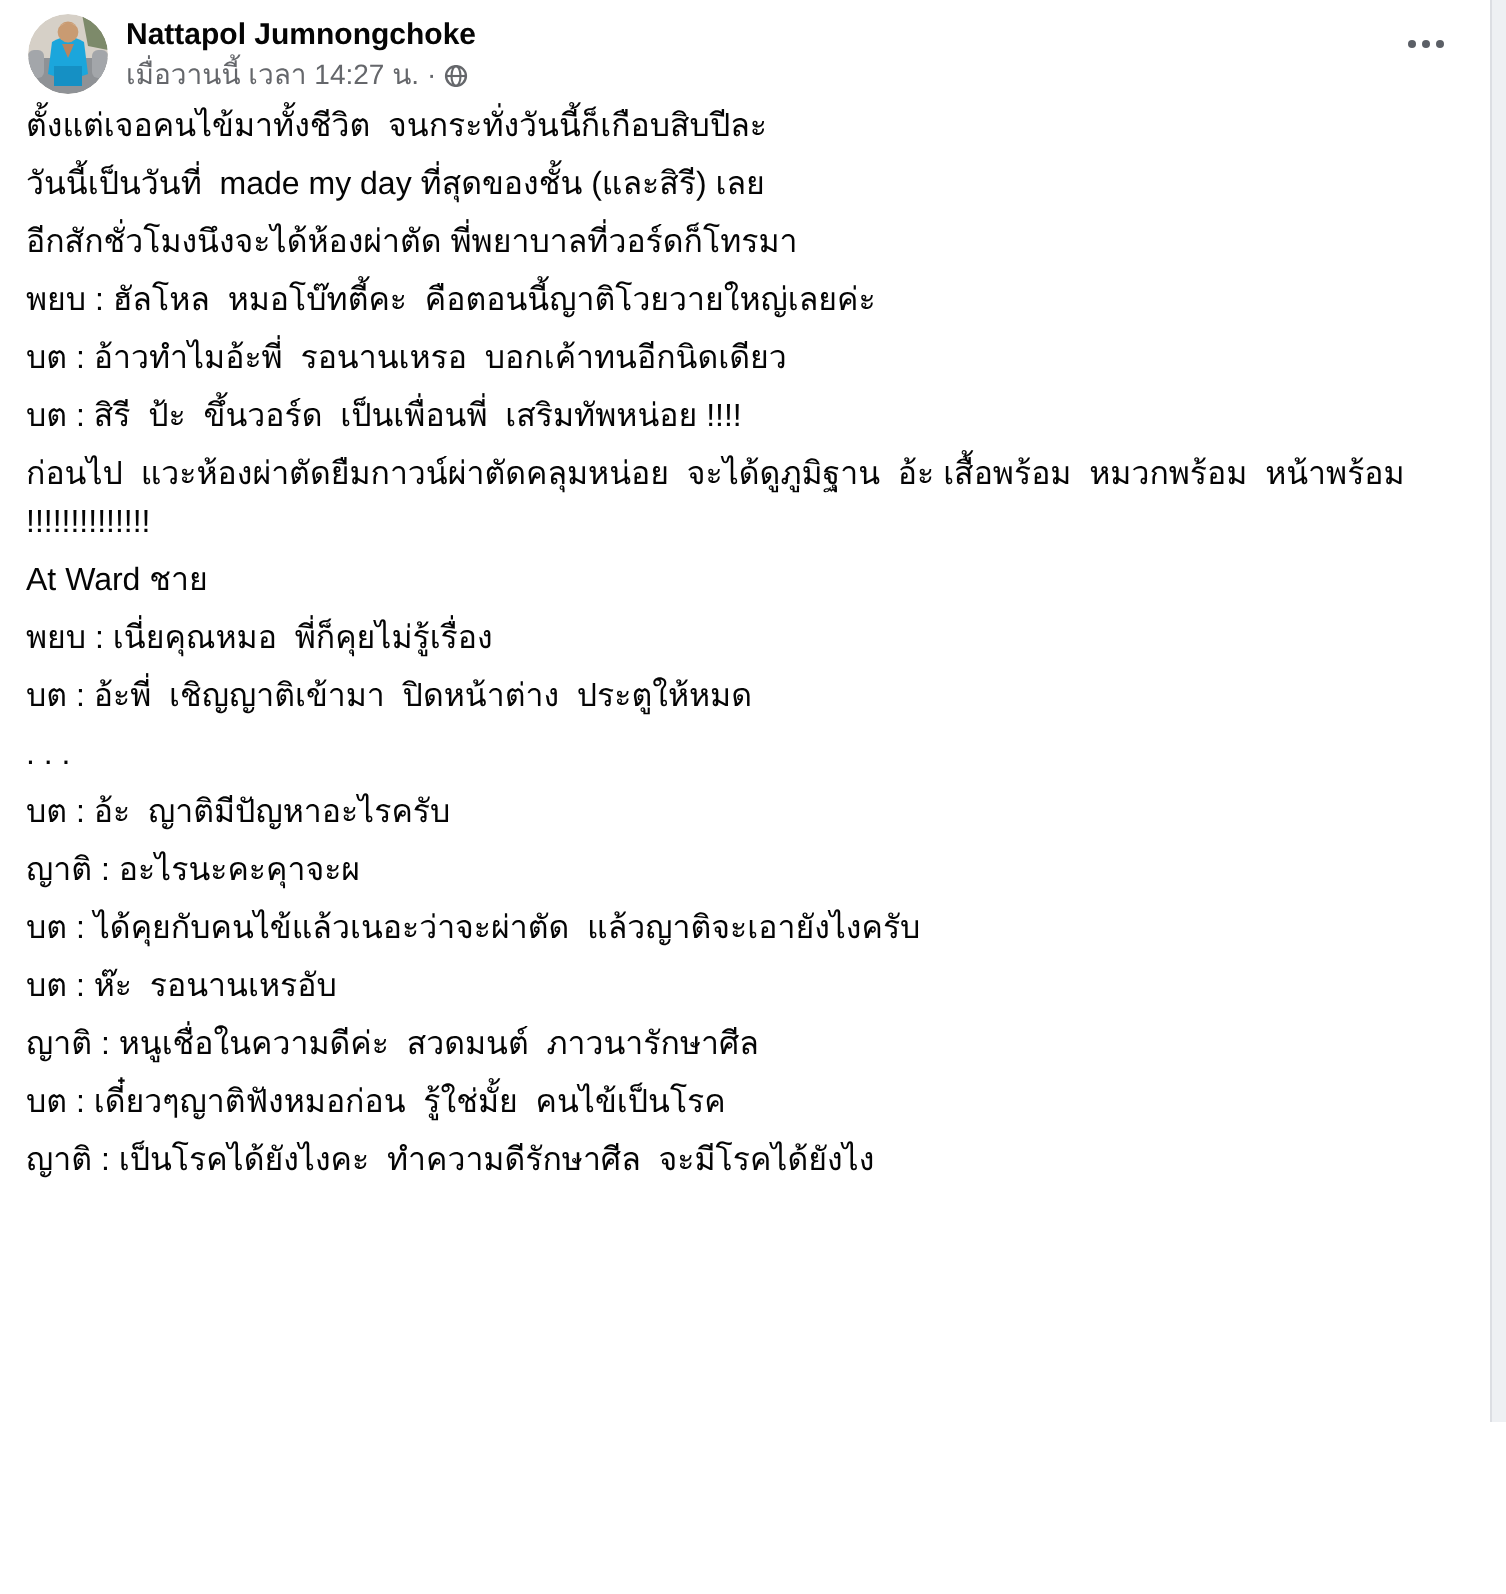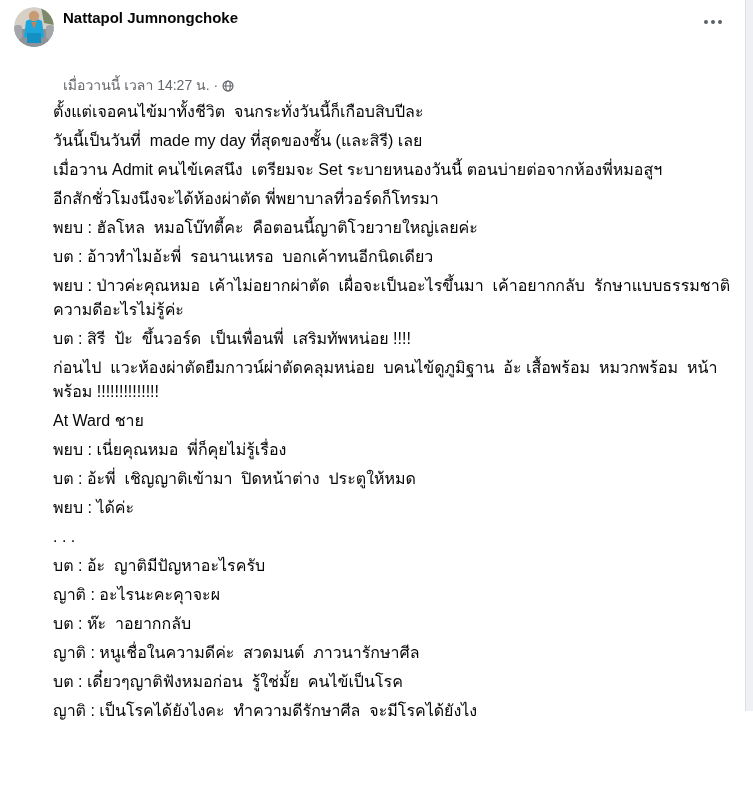--- a/index.html
+++ b/index.html
@@ -44,21 +44,20 @@
     line-height: 20px;
     cursor: pointer;
   }
   .meta-row {
     display: flex;
     align-items: center;
     gap: 4px;
     font-size: 14px;
     color: #65676b;
     line-height: 19px;
-    margin-top: 48px;
   }
   .meta-row .sep { color: #65676b; }
   .globe { width: 12px; height: 12px; display: inline-block; margin-top: 1px; }
   .menu-btn {
     position: absolute;
     top: 10px; right: 26px;
     width: 28px; height: 24px;
     display: flex;
     align-items: center;
     justify-content: center;
@@ -73,21 +72,20 @@
     display: block;
   }
   .post-content { padding: 3px 16px 0 13px; }
   .post-line {
     font-size: 16px;
     line-height: 24px;
     color: #050505;
     margin-bottom: 5px;
     white-space: pre-wrap;
     word-break: break-word;
-    margin-left: 40px;
   }
 </style>
 </head>
 <body>
 
 <div class="page">
 
   <div class="post-header">
     <div class="avatar-wrap">
       <svg width="40" height="40" viewBox="0 0 40 40">
@@ -125,34 +123,32 @@
     <div class="menu-btn">
       <span></span>
         <span></span>
         <span></span>
     </div>
   </div>
 
   <div class="post-content">
     <p class="post-line">ตั้งแต่เจอคนไข้มาทั้งชีวิต  จนกระทั่งวันนี้ก็เกือบสิบปีละ</p>
     <p class="post-line">วันนี้เป็นวันที่  made my day ที่สุดของชั้น (และสิรี) เลย</p>
-    <p class="post-line">เมื่อวาน Admit คนไข้เคสนึง  เตรียมจะ Set ระบายหนองวันนี้ ตอนบ่ายต่อจากห้องพี่หมอสูฯ</p>
     <p class="post-line">อีกสักชั่วโมงนึงจะได้ห้องผ่าตัด พี่พยาบาลที่วอร์ดก็โทรมา</p>
     <p class="post-line">พยบ : ฮัลโหล  หมอโบ๊ทตี้คะ  คือตอนนี้ญาติโวยวายใหญ่เลยค่ะ</p>
     <p class="post-line">บต : อ้าวทำไมอ้ะพี่  รอนานเหรอ  บอกเค้าทนอีกนิดเดียว</p>
-    <p class="post-line">พยบ : ป่าวค่ะคุณหมอ  เค้าไม่อยากผ่าตัด  เผื่อจะเป็นอะไรขึ้นมา  เค้าอยากกลับ  รักษาแบบธรรมชาติความดีอะไรไม่รู้ค่ะ</p>
     <p class="post-line">บต : สิรี  ป้ะ  ขึ้นวอร์ด  เป็นเพื่อนพี่  เสริมทัพหน่อย !!!!</p>
-    <p class="post-line">ก่อนไป  แวะห้องผ่าตัดยืมกาวน์ผ่าตัดคลุมหน่อย  บคนไข้ดูภูมิฐาน  อ้ะ เสื้อพร้อม  หมวกพร้อม  หน้าพร้อม !!!!!!!!!!!!!!</p>
+    <p class="post-line">ก่อนไป  แวะห้องผ่าตัดยืมกาวน์ผ่าตัดคลุมหน่อย  จะได้ดูภูมิฐาน  อ้ะ เสื้อพร้อม  หมวกพร้อม  หน้าพร้อม !!!!!!!!!!!!!!</p>
     <p class="post-line">At Ward ชาย</p>
     <p class="post-line">พยบ : เนี่ยคุณหมอ  พี่ก็คุยไม่รู้เรื่อง</p>
     <p class="post-line">บต : อ้ะพี่  เชิญญาติเข้ามา  ปิดหน้าต่าง  ประตูให้หมด</p>
-    <p class="post-line">พยบ : ได้ค่ะ</p>
     <p class="post-line">. . .</p>
     <p class="post-line">บต : อ้ะ  ญาติมีปัญหาอะไรครับ</p>
     <p class="post-line">ญาติ : อะไรนะคะคุาจะผ</p>
-    <p class="post-line">บต : ห๊ะ  าอยากกลับ</p>
+    <p class="post-line">บต : ได้คุยกับคนไข้แล้วเนอะว่าจะผ่าตัด  แล้วญาติจะเอายังไงครับ</p>
+    <p class="post-line">บต : ห๊ะ  รอนานเหรอับ</p>
     <p class="post-line">ญาติ : หนูเชื่อในความดีค่ะ  สวดมนต์  ภาวนารักษาศีล</p>
     <p class="post-line">บต : เดี๋ยวๆญาติฟังหมอก่อน  รู้ใช่มั้ย  คนไข้เป็นโรค</p>
     <p class="post-line">ญาติ : เป็นโรคได้ยังไงคะ  ทำความดีรักษาศีล  จะมีโรคได้ยังไง</p>
   </div>
 
   <div class="scroll-strip"></div>
 </div>
 
 </body></html>

